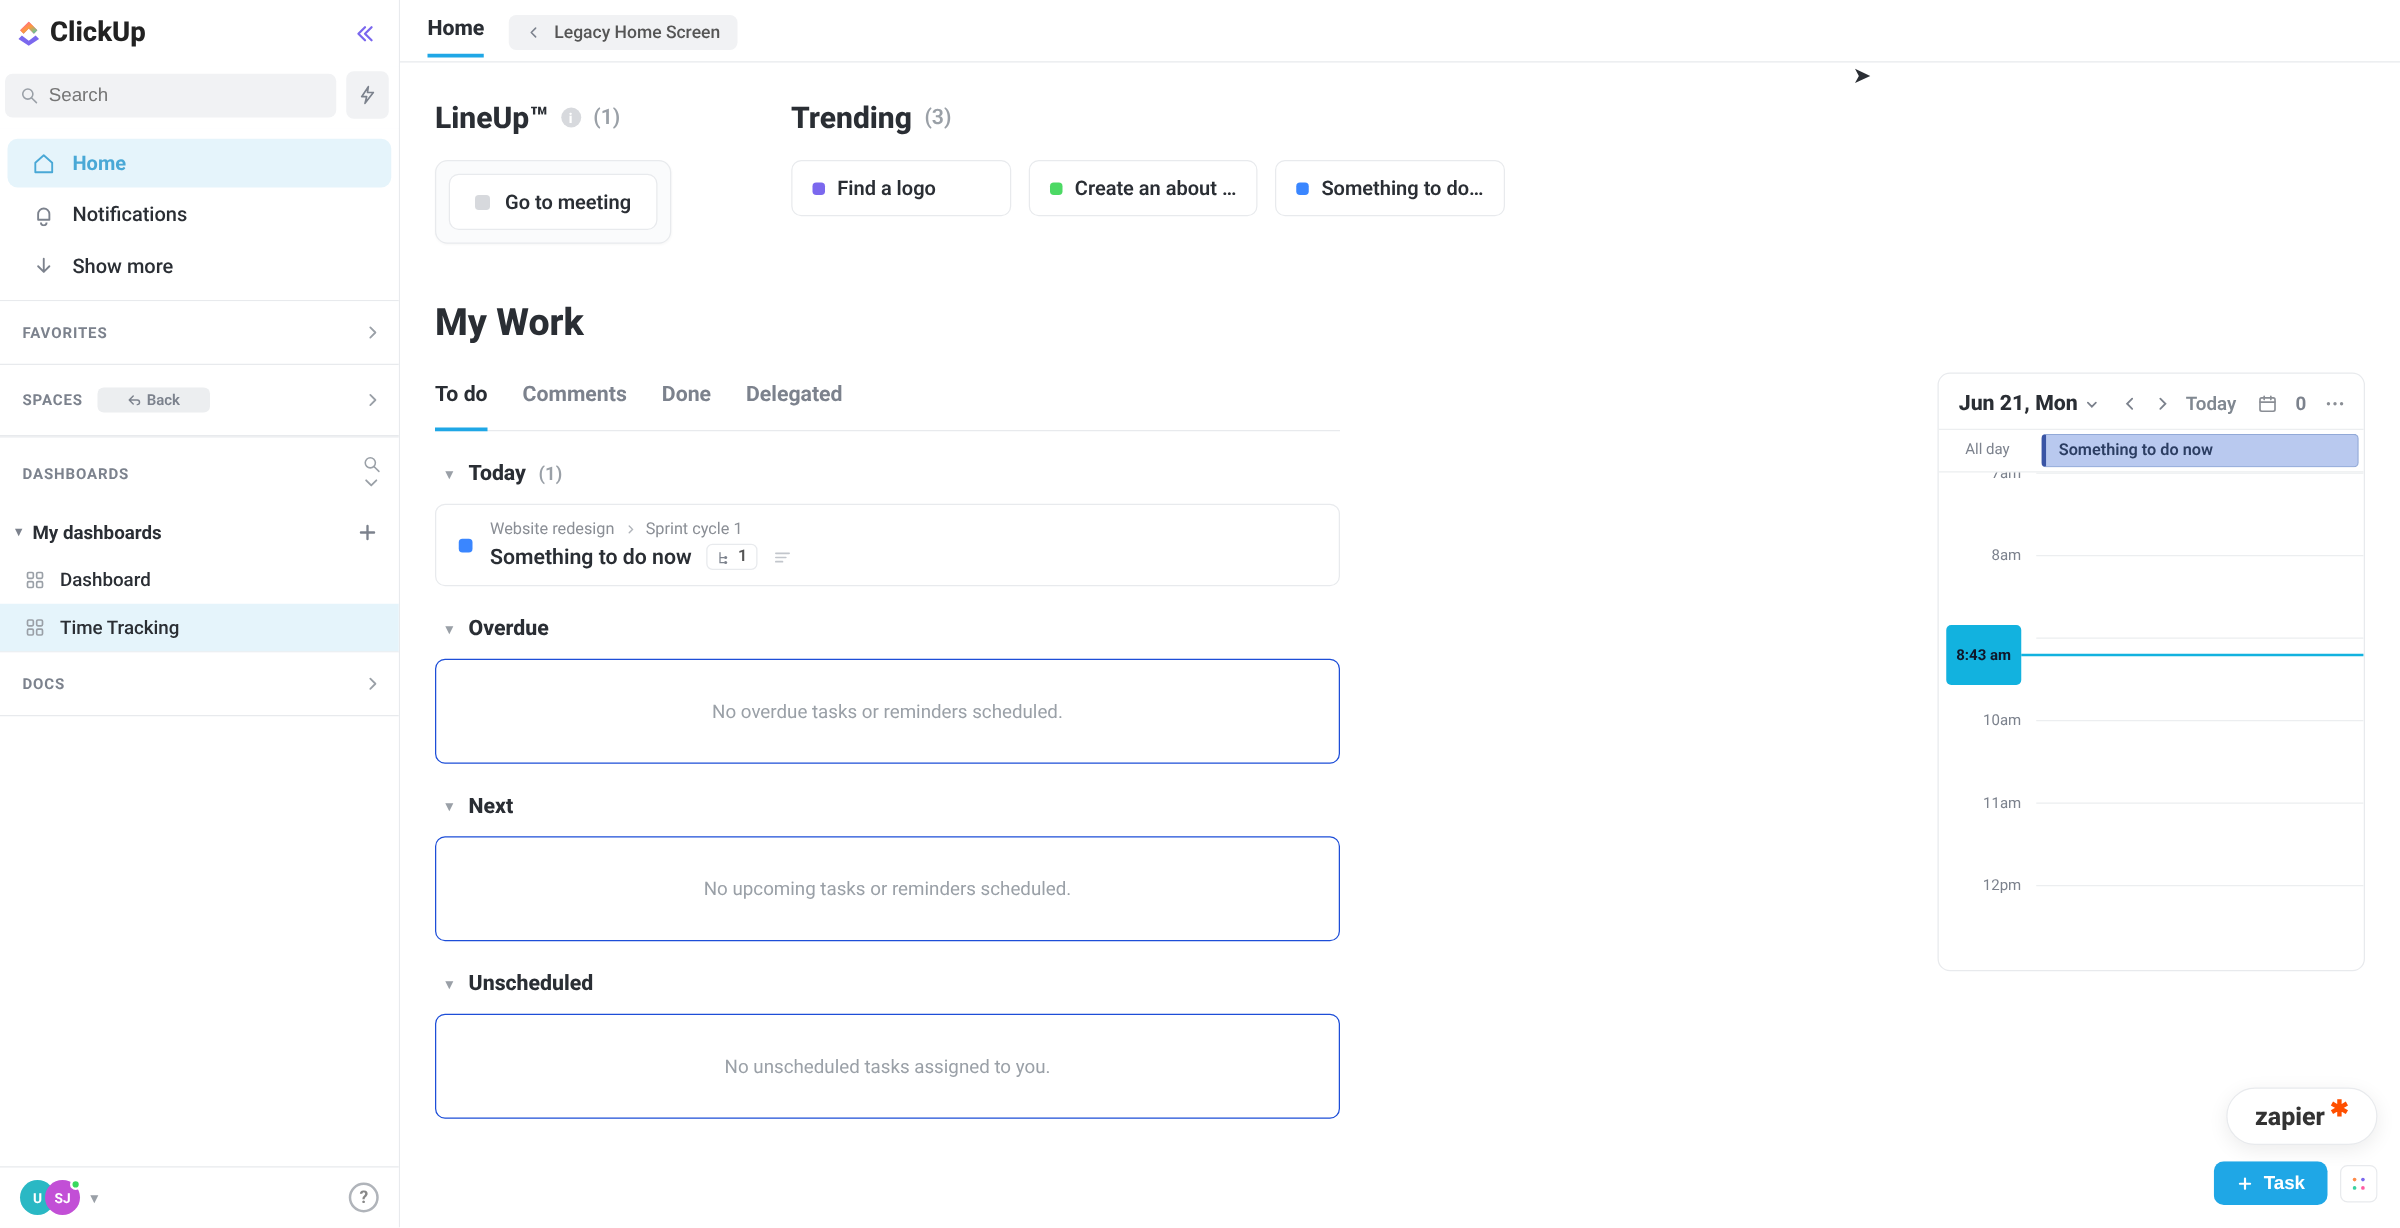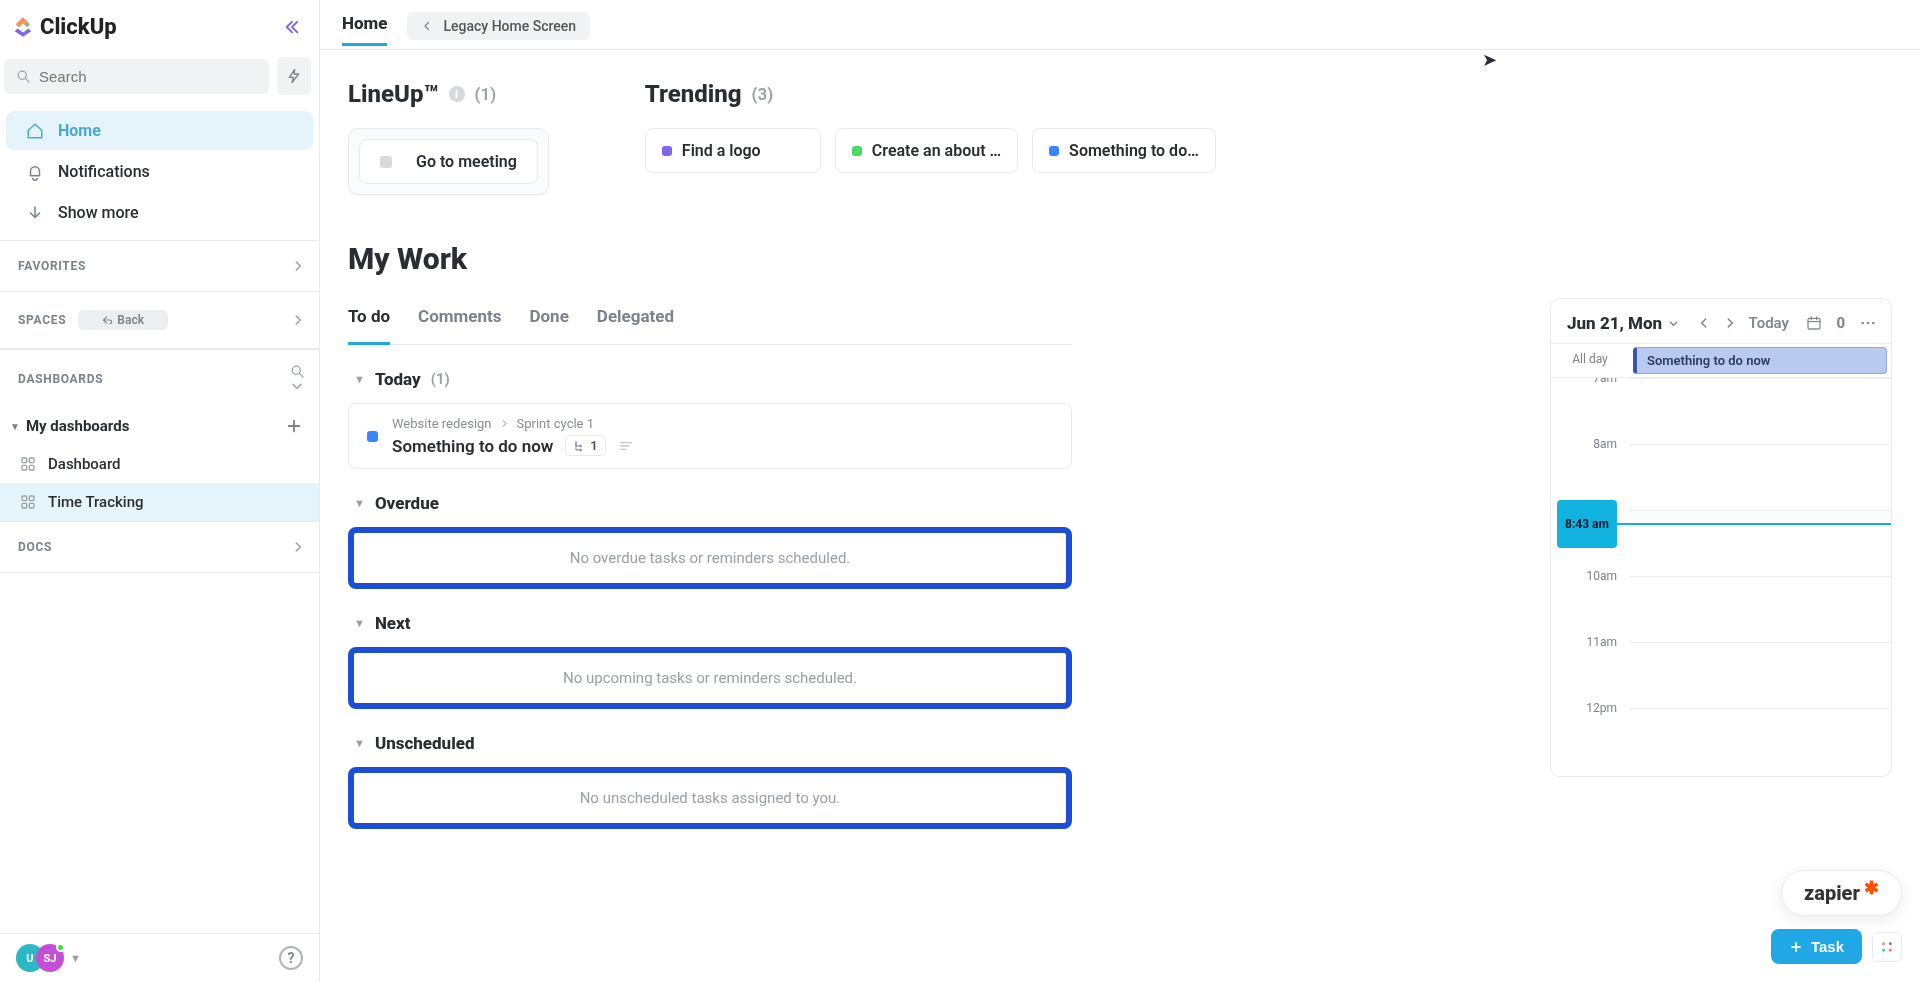--- a/index.html
+++ b/index.html
@@ -45,21 +45,21 @@
 .top-bar { display:flex; align-items:center; gap:20px; padding:10px 22px 0 22px; border-bottom:1px solid #e8eaed; height:50px; }
 .top-bar .title { font-size:17px; font-weight:800; padding-bottom:10px; border-bottom:3px solid #1fa7e6; }
 .legacy-chip { display:flex; align-items:center; gap:10px; background:#f1f2f4; border-radius:6px; padding:6px 14px; font-size:14px; font-weight:500; color:#555; cursor:pointer; margin-bottom:8px;}
 .content { padding: 30px 28px 0 28px; overflow:auto; flex:1; }
 .row2 { display:flex; gap: 96px; }
 .cardish-title { font-size:24px; font-weight:800; display:flex; align-items:center; gap:10px; }
 .tcount { font-size:17px; font-weight:600; color:#9aa0a7; }
 .info-dot { width:16px; height:16px; border-radius:50%; background:#d7d9dd; color:#fff; font-size:11px; display:inline-flex; align-items:center; justify-content:center; font-weight:800; }
 .lineup-wrap { margin-top:20px; display:flex; }
 .lineup-outer { border:1px solid #e8eaed; border-radius:10px; padding:10px; background:#fafbfc; box-shadow:0 1px 2px rgba(0,0,0,.03);}
-.lineup-card { border:1px solid #e8eaed; border-radius:8px; background:#fff; padding:12px 20px; display:flex; align-items:center; gap:24px; font-size:16px; font-weight:600; cursor:pointer;}
+.lineup-card { border:1px solid #e8eaed; border-radius:8px; background:#fff; padding:12px 20px; display:flex; align-items:center; gap:12px; font-size:16px; font-weight:600; cursor:pointer;}
 .status-sq { width:12px; height:12px; border-radius:3px; background:#d7d9dd; }
 .trending-block { flex:1; }
 .trend-cards { display:flex; gap:14px; margin-top:20px; }
 .trend-card { border:1px solid #e8eaed; border-radius:8px; padding:12px 16px; font-size:16px; font-weight:600; display:flex; align-items:center; gap:10px; cursor:pointer; min-width: 176px; max-width: 184px; white-space:nowrap; overflow:hidden; }
 .trend-card span.txt { overflow:hidden; text-overflow:ellipsis; }
 .dot { width:10px; height:10px; border-radius:3px; flex:0 0 auto;}
 .dot.purple { background:#7b68ee; border-radius:3px;}
 .dot.green  { background:#4cd964; }
 .dot.blue   { background:#3a86ff; }
 
@@ -71,21 +71,21 @@
 .tab { padding:8px 0 16px 0; font-size:17px; font-weight:700; color:#7c828d; cursor:pointer; }
 .tab.active { color:#2a2e34; border-bottom:3px solid #1fa7e6; margin-bottom:-1px;}
 .group { margin-top:24px; }
 .group-head { display:flex; align-items:center; gap:10px; font-weight:800; font-size:17px; margin-bottom:14px; margin-left:6px;}
 .group-head .tri { color:#9aa0a7; font-size:11px; }
 .group-head .cnt { color:#9aa0a7; font-weight:600; font-size:15px; }
 .task-card { border:1px solid #e8eaed; border-radius:8px; padding:12px 18px; display:flex; align-items:center; gap:14px; }
 .breadcrumb-sm { font-size:13px; color:#8a8e95; display:flex; gap:8px; align-items:center; margin-bottom:4px;}
 .task-name-row { display:flex; align-items:center; gap:12px; font-size:17px; font-weight:600; }
 .pill { display:flex; align-items:center; gap:5px; border:1px solid #e8eaed; padding:2px 7px; border-radius:5px; font-size:13px; color:#555; }
-.empty-box { border:6px solid #1d4ed8; border-radius:8px; padding:16px; text-align:center; color:#9aa0a7; font-size:15px;}
+.empty-box { border:1px solid #1d4ed8; border-radius:8px; padding:32px; text-align:center; color:#9aa0a7; font-size:15px;}
 .desc-ic { display:flex; color:#bfc3c8; }
 
 
 .calendar { width:342px; border:1px solid #e8eaed; border-radius:10px; overflow:hidden; margin-left:auto; }
 .cal-head { display:flex; align-items:center; justify-content:space-between; padding:14px 14px 10px 16px; }
 .cal-date { font-weight:800; font-size:17px; display:flex; align-items:center; gap:6px; }
 .cal-nav { display:flex; align-items:center; gap:12px; }
 .cal-nav .arrow { color:#7c828d; cursor:pointer; display:flex; }
 .cal-today { font-size:15px; font-weight:600; color:#808891; cursor:pointer;}
 .cal-right { display:flex; gap:14px; align-items:center; color:#7c828d; }

